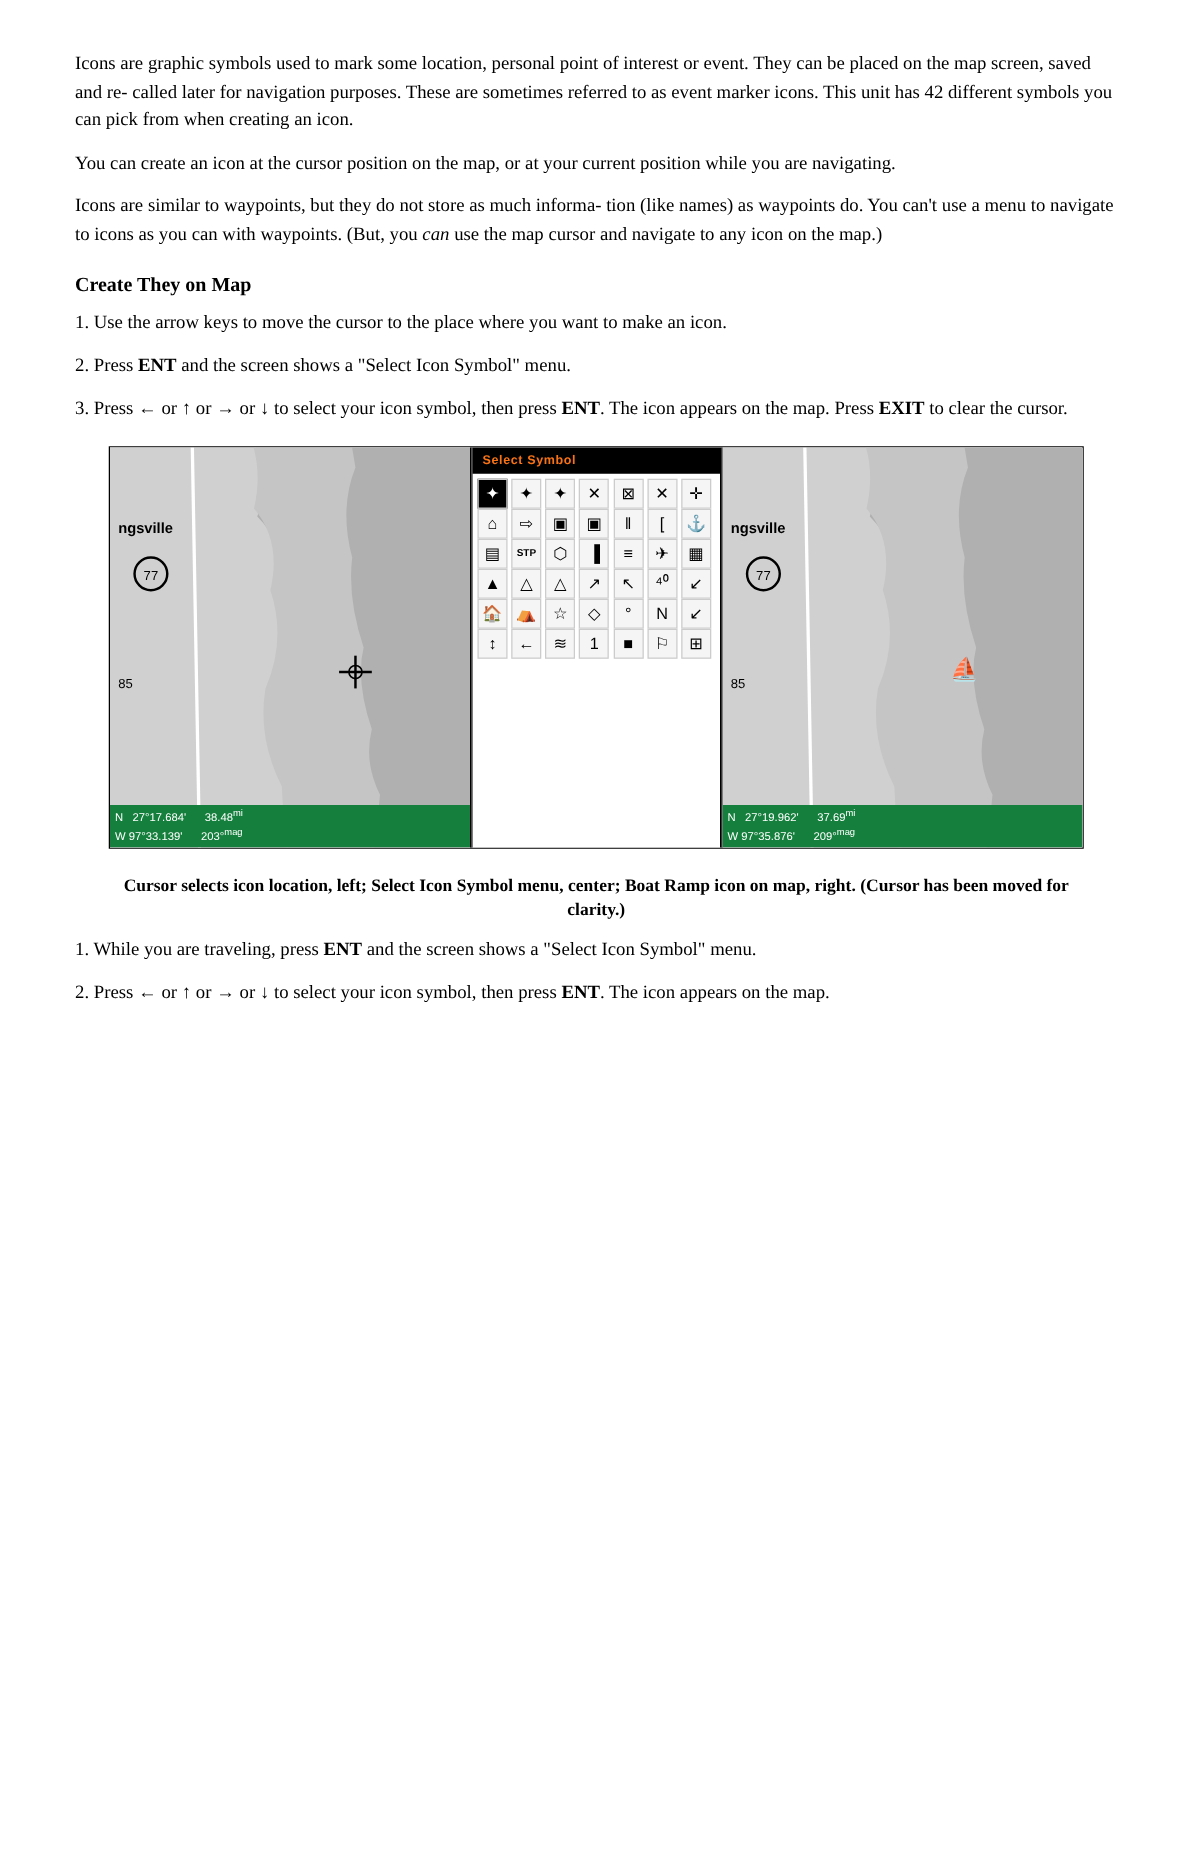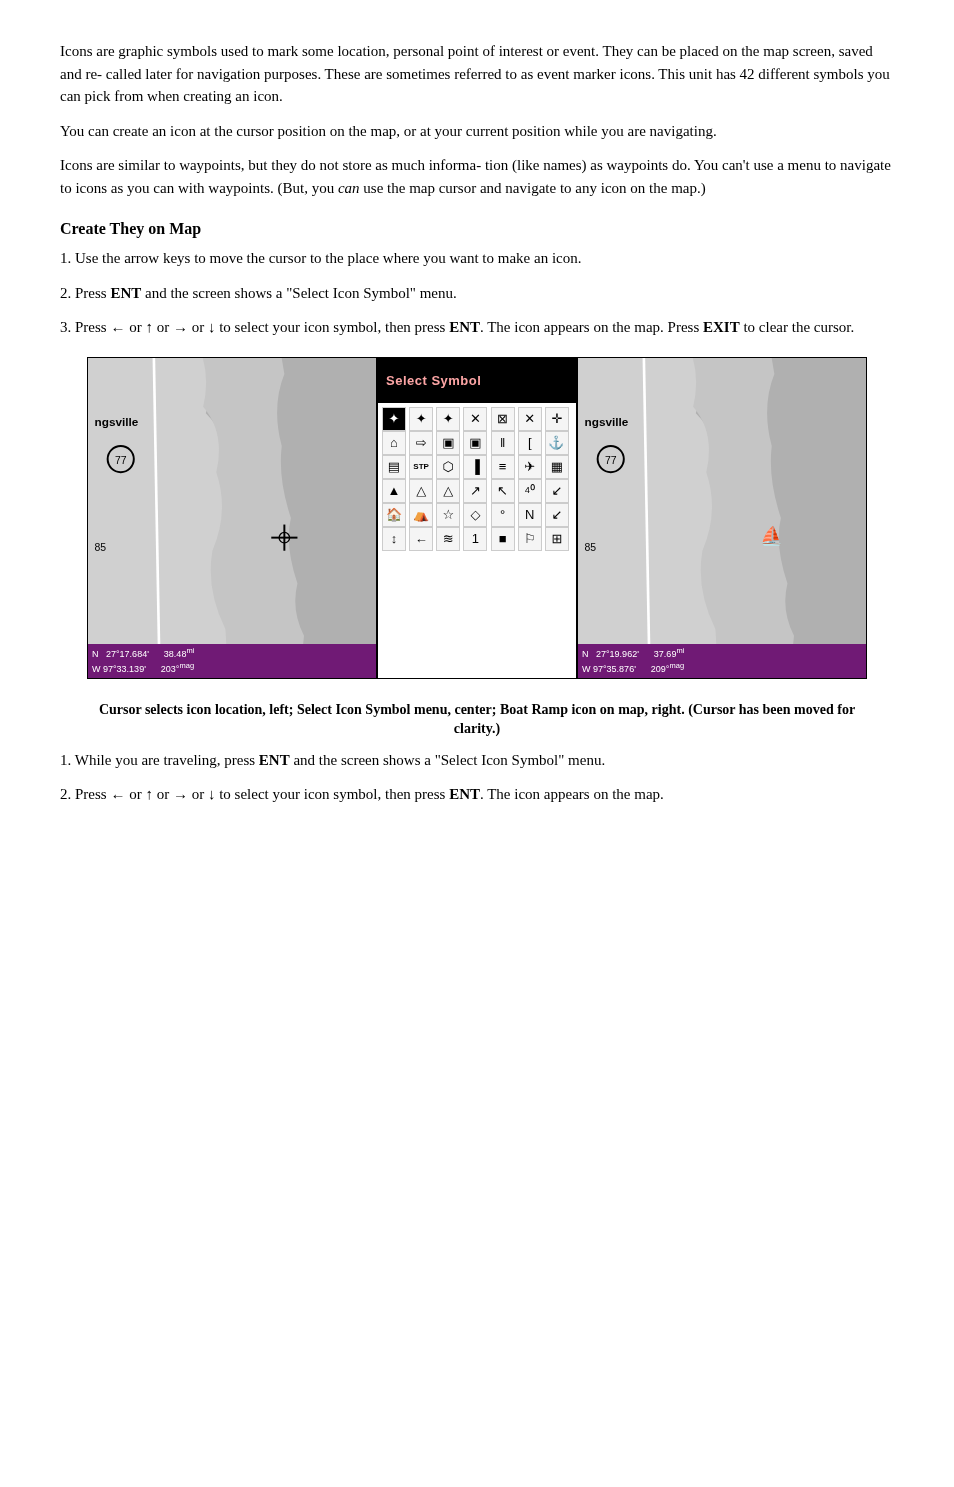--- a/index.html
+++ b/index.html
@@ -69,25 +69,25 @@
       background: #fff;
       border-left: 1px solid #000;
       border-right: 1px solid #000;
       display: flex;
       flex-direction: column;
       align-items: flex-start;
       padding: 0;
     }
     .select-symbol-header {
       background: #000;
-      color: #fca5a5;
+      color: #f97316;
       font-family: Arial, sans-serif;
-      font-size: 13px;
+      font-size: 10px;
       font-weight: bold;
-      padding: 13px 8px;
+      padding: 3px 8px;
       width: 100%;
       letter-spacing: 0.5px;
     }
     .symbol-grid {
       display: grid;
       grid-template-columns: repeat(7, 1fr);
       gap: 0;
       padding: 4px;
       width: 100%;
     }
@@ -105,21 +105,21 @@
     }
     .symbol-cell.selected {
       background: #000;
       color: #fff;
     }
     .map-bottom-bar {
       position: absolute;
       bottom: 0;
       left: 0;
       right: 0;
-      background: #701a75;
+      background: #15803d;
       color: #fff;
       font-family: Arial, sans-serif;
       font-size: 9px;
       padding: 2px 4px;
       line-height: 1.3;
     }
 
     .figure-caption {
       text-align: center;
       font-size: 14px;

